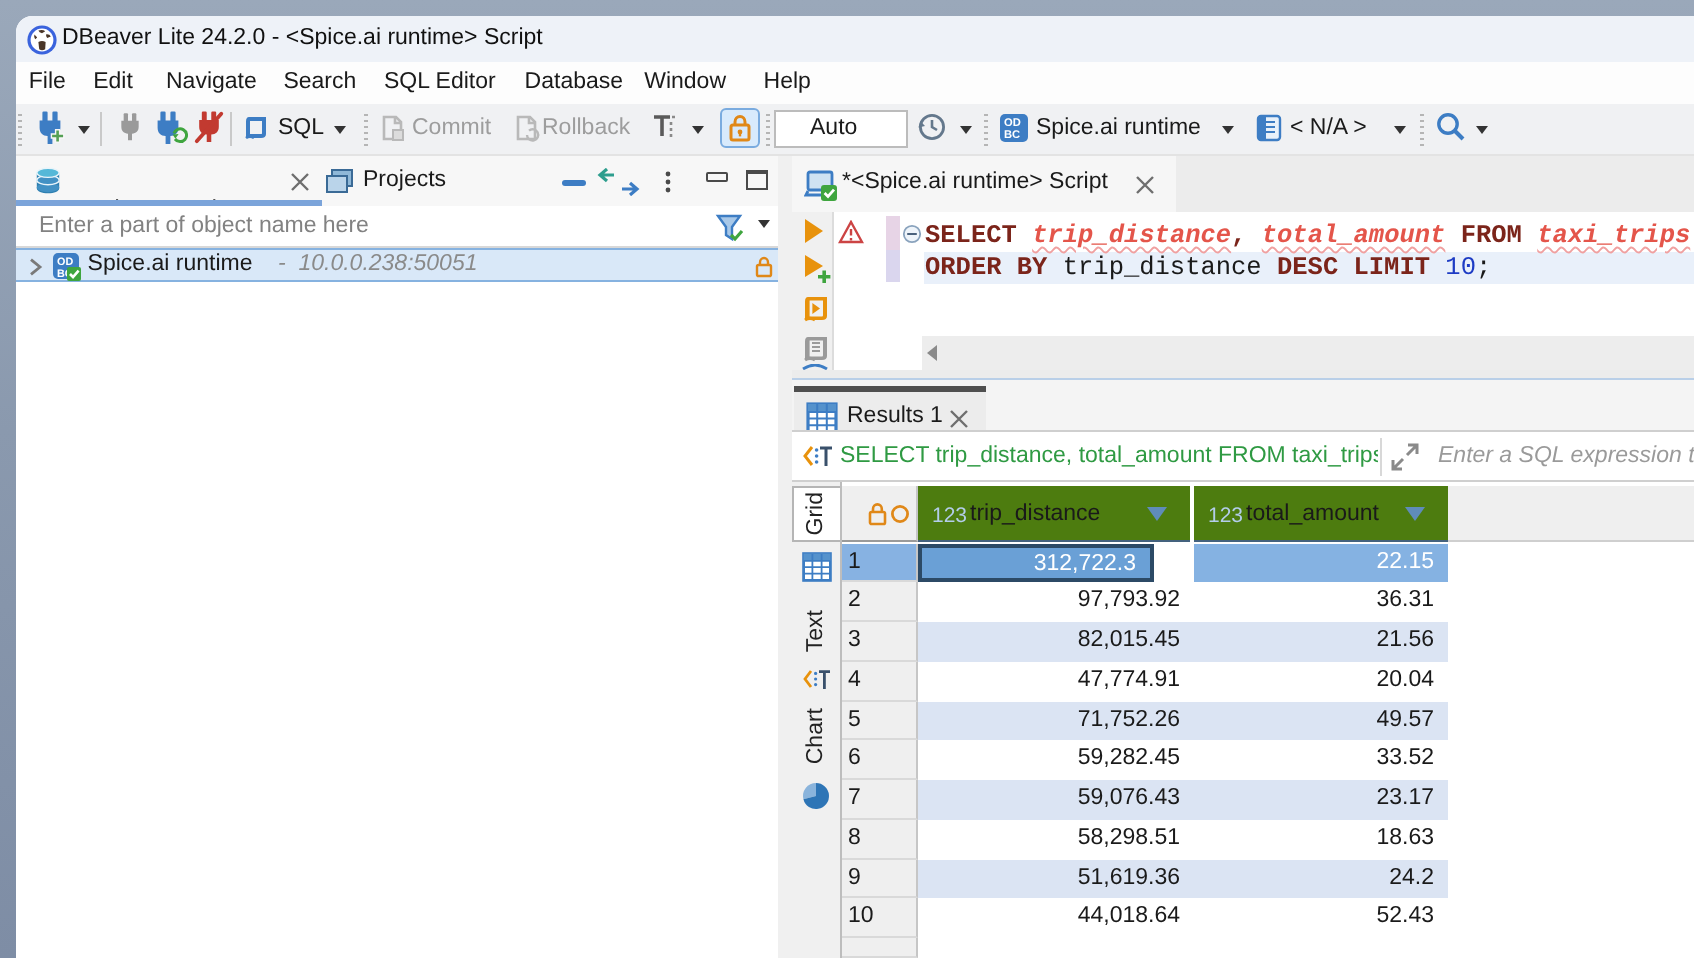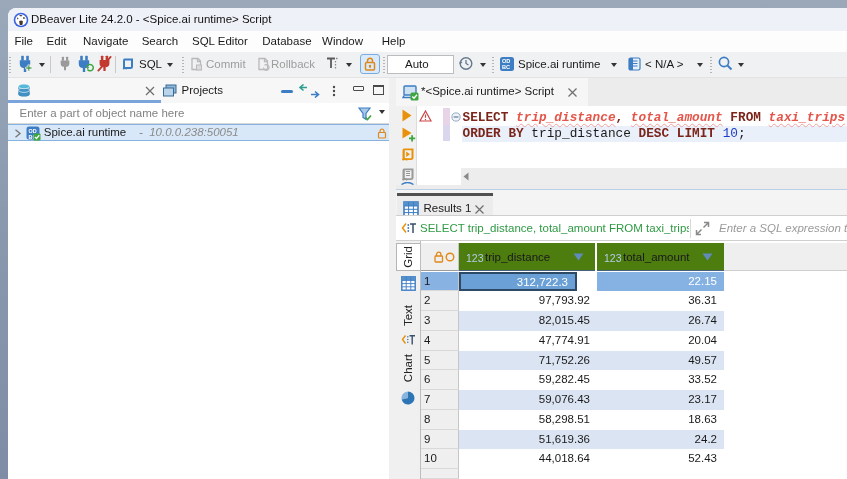--- a/index.html
+++ b/index.html
@@ -370,21 +370,21 @@
         </div>
       <div class="abs" style="left:304px;top:2.2px;width:123px;height:28.3px;background:#efefef;border-bottom:1px solid #cfcfcf"></div>
       <div class="rnum" style="top:30.5px;background:#87b2e2">1</div>
       <div class="cell" style="left:39px;top:30.5px;width:118px;background:#6aa0d6;border:2px solid #2c4a66;color:#fff;line-height:16px">312,722.3</div>
       <div class="cell" style="left:177px;top:30.5px;width:127px;background:#85b2e2;color:#fff">22.15</div>
       <div class="rnum" style="top:50.25px;background:#efefef">2</div>
       <div class="cell" style="left:39px;top:50.25px;width:138px">97,793.92</div>
       <div class="cell" style="left:177px;top:50.25px;width:127px">36.31</div>
       <div class="rnum" style="top:70.0px;background:#efefef">3</div>
       <div class="cell stripe" style="left:39px;top:70.0px;width:138px">82,015.45</div>
-      <div class="cell stripe" style="left:177px;top:70.0px;width:127px">26.74</div>
+      <div class="cell stripe" style="left:177px;top:70.0px;width:127px">21.56</div>
       <div class="rnum" style="top:89.75px;background:#efefef">4</div>
       <div class="cell" style="left:39px;top:89.75px;width:138px">47,774.91</div>
       <div class="cell" style="left:177px;top:89.75px;width:127px">20.04</div>
       <div class="rnum" style="top:109.5px;background:#efefef">5</div>
       <div class="cell stripe" style="left:39px;top:109.5px;width:138px">71,752.26</div>
       <div class="cell stripe" style="left:177px;top:109.5px;width:127px">49.57</div>
       <div class="rnum" style="top:129.25px;background:#efefef">6</div>
       <div class="cell" style="left:39px;top:129.25px;width:138px">59,282.45</div>
       <div class="cell" style="left:177px;top:129.25px;width:127px">33.52</div>
       <div class="rnum" style="top:149.0px;background:#efefef">7</div>

